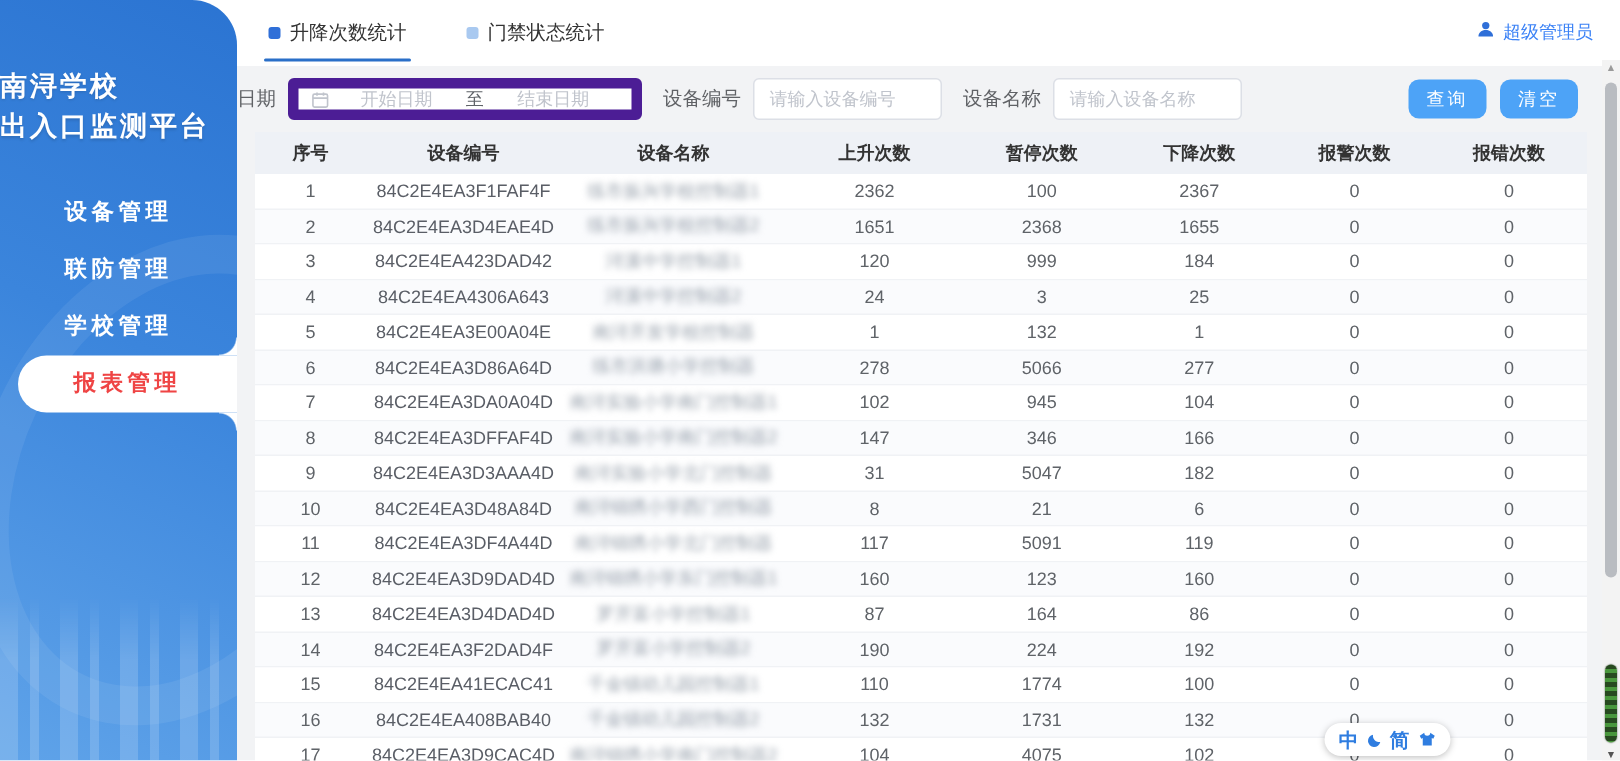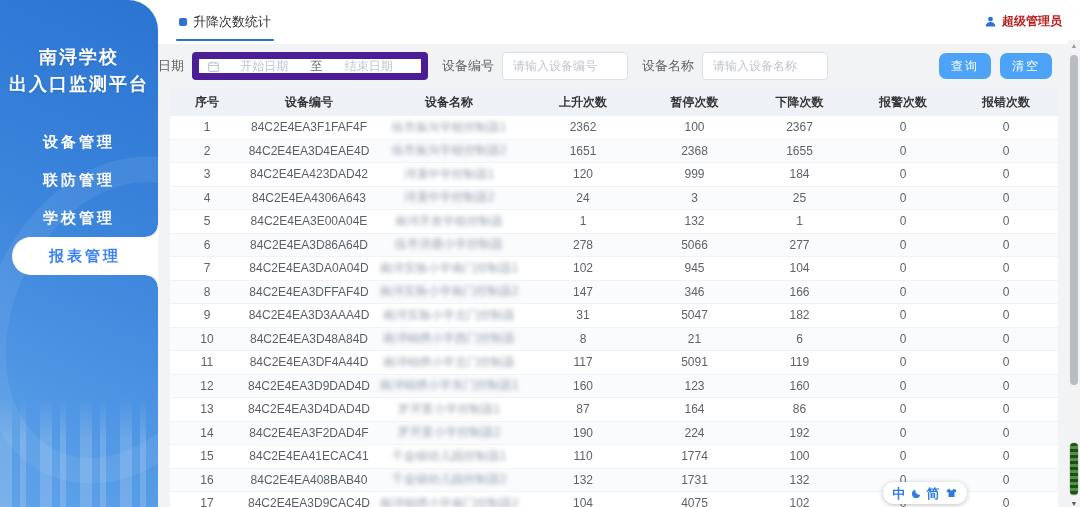--- a/index.html
+++ b/index.html
@@ -22,54 +22,54 @@
   }
   .sidebar .city{
     position:absolute; bottom:0; left:0; right:0; height:110px; opacity:.16;
     background:
       repeating-linear-gradient(90deg,#ffffff 0 12px,transparent 12px 20px,#ffffff 20px 26px,transparent 26px 40px);
     -webkit-mask-image:linear-gradient(180deg,transparent 0,#000 40%);
             mask-image:linear-gradient(180deg,transparent 0,#000 40%);
     pointer-events:none;
   }
   .side-title{
-    margin-top:44px; text-align:center; color:#fff; font-size:18px;
+    margin-top:44px; color:#fff; font-size:18px;
     font-weight:bold; letter-spacing:2px; line-height:27px;
     text-shadow:0 1px 2px rgba(0,0,0,.15);
   }
   .nav{ margin-top:25px; position:relative; }
   .nav-item{
     height:38px; line-height:38px; text-align:center; color:#fff;
     font-size:15px; font-weight:bold; letter-spacing:3px; cursor:pointer;
     position:relative;
   }
   .nav-item.active{
-    background:#fff; color:#3b82f6; margin-left:12px;
+    background:#fff; color:#ef4444; margin-left:12px;
     border-radius:19px 0 0 19px;
   }
   .nav-item.active::before,
   .nav-item.active::after{
     content:''; position:absolute; right:0; width:12px; height:12px;
   }
   .nav-item.active::before{ top:-12px; background:radial-gradient(circle at 0 0,transparent 11px,#fff 12px); }
   .nav-item.active::after{ bottom:-12px; background:radial-gradient(circle at 0 100%,transparent 11px,#fff 12px); }
 
   
   .main{ position:absolute; left:158px; top:0; width:922px; height:507px; background:#f2f3f5; }
   .topbar{ height:44px; background:#fff; position:relative; }
   .tab-bar{ position:absolute; left:18px; top:0; height:44px; display:flex; gap:34px; }
   .tab{ display:flex; align-items:center; gap:6px; font-size:13px; color:#333;
         cursor:pointer; position:relative; padding:0 3px; }
   .tab.active::after{ content:''; position:absolute; left:0; right:0; bottom:3px;
         height:2px; background:#2a6fc8; border-radius:1px; }
   .tab-bullet{ width:8px; height:8px; border-radius:2px; background:#a9c9f0; flex:0 0 auto; }
   .tab.active .tab-bullet{ background:#2f6fd8; }
 
-  .user{ position:absolute; right:18px; top:13px; display:flex; align-items:center;
-         gap:5px; font-size:12px; color:#b91c1c; cursor:pointer;font-weight:bold; }
+  .user{ position:absolute; right:18px; top:13px; display:flex; 
+         gap:5px; font-size:12px; color:#3b82f6; cursor:pointer; }
 
   
   .filter-bar{ height:44px; display:flex; align-items:center; 
                font-size:13px; color:#606266; position:relative; }
   .f-label{ margin-right:8px; white-space:nowrap; }
   .date-range{ width:236px; height:28px; background:#fff; border:7px solid #4c1d95;
                border-radius:4px; display:flex; align-items:center; padding:0 8px; margin-right:14px; }
   .date-range input{ border:none; outline:none; flex:1; min-width:0; text-align:center;
                font-size:12px; background:transparent; color:#606266;
                font-family:"Liberation Sans","DejaVu Sans",sans-serif; }
@@ -137,20 +137,24 @@
 </div>
 
 <div class="main">
 
   <div class="topbar">
     <div class="tab-bar">
         <div class="tab active">
           <span class="tab-bullet"></span>
           <span>升降次数统计</span>
         </div>
+        <div class="tab">
+          <span class="tab-bullet"></span>
+          <span>门禁状态统计</span>
+        </div>
       </div>
     <div class="user">
       <svg width="13" height="13" viewBox="0 0 24 24">
         <circle cx="12" cy="7.5" r="4.5" fill="#2f6fd8"></circle>
         <path d="M3 21c0-5 4-8 9-8s9 3 9 8z" fill="#2f6fd8"></path>
       </svg>
       <span>超级管理员</span>
     </div>
   </div>
 

